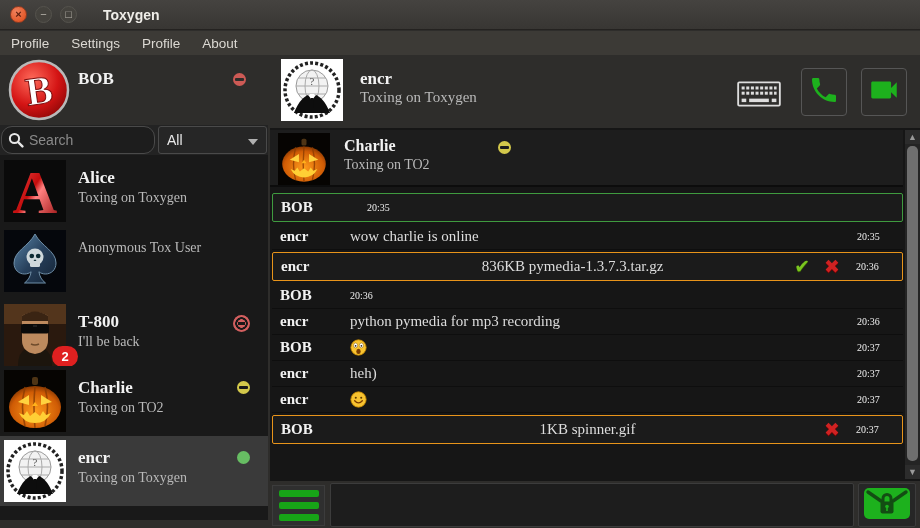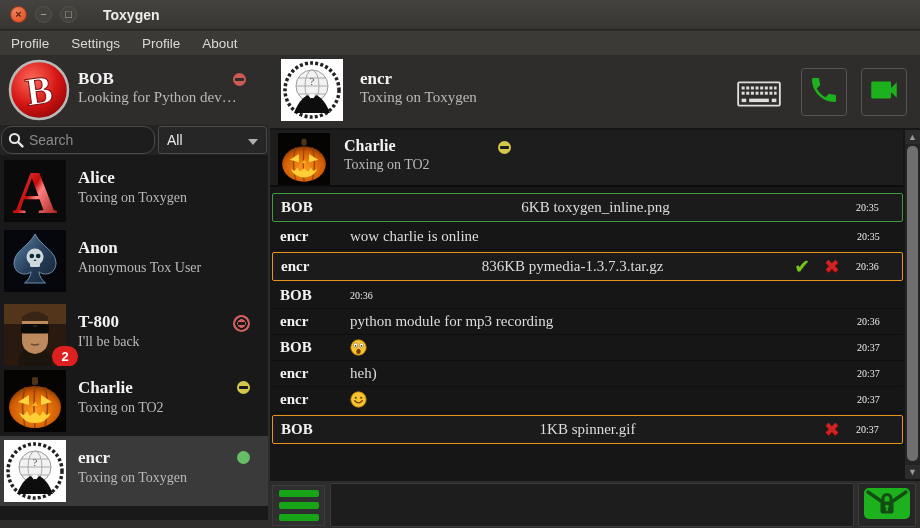--- a/index.html
+++ b/index.html
@@ -159,21 +159,20 @@
                 <stop offset="0" stop-color="#ff6a5a"></stop>
                 <stop offset="0.6" stop-color="#d41414"></stop>
                 <stop offset="1" stop-color="#8c0707"></stop>
               </radialGradient>
             </defs>
             <circle cx="31" cy="31" r="29" fill="url(#bobg)" stroke="#b9b9b9" stroke-width="2.5"></circle>
             <text x="31" y="45" text-anchor="middle" font-family="Liberation Serif,serif" font-weight="bold" font-size="40" fill="#ffffff" stroke="#7a0a0a" stroke-width="1" transform="rotate(-8 31 31)">B</text>
           </svg></span>
       <div class="self-text">
         <div class="id-name">BOB</div>
-        <div class="id-status">Looking for Python dev…</div>
       </div>
       <span class="st st-busy self-status-icon"></span>
     </div>
     <div class="peer-block">
       <span class="avatar av62" id="peer-avatar"><svg width="100%" height="100%" viewBox="0 0 62 62">
             <rect width="62" height="62" fill="#ffffff"></rect>
             <circle cx="31" cy="31" r="27" fill="none" stroke="#222222" stroke-width="3.5" stroke-dasharray="3 2.2"></circle>
             <circle cx="31" cy="27" r="16" fill="#f2f2f2" stroke="#999999" stroke-width="1"></circle>
             <ellipse cx="31" cy="27" rx="7" ry="16" fill="none" stroke="#aaaaaa" stroke-width="1"></ellipse>
             <line x1="15" y1="27" x2="47" y2="27" stroke="#aaaaaa" stroke-width="1"></line>
@@ -279,21 +278,20 @@
               </defs>
               <rect width="62" height="62" fill="#05070c"></rect>
               <path d="M31 4 C25 16 10 21 10 33 c0 7 5 11 10.5 11 2.5 0 4.8-.8 6.6-2.2 C26.3 46.5 24.5 50 20.5 53 h21 c-4-3-5.8-6.5-6.6-11.2 1.8 1.4 4.1 2.2 6.6 2.2 C47 44 52 40 52 33 52 21 37 16 31 4 Z" fill="url(#sg)" stroke="#6f8fa8" stroke-width="1"></path>
               <circle cx="31" cy="27" r="8.5" fill="#cfd8dc"></circle>
               <rect x="26" y="32" width="10" height="5" rx="1.5" fill="#cfd8dc"></rect>
               <circle cx="27.8" cy="26" r="2.3" fill="#0c2a33"></circle>
               <circle cx="34.2" cy="26" r="2.3" fill="#0c2a33"></circle>
               <path d="M29.5 31 L31 29.3 L32.5 31 Z" fill="#0c2a33"></path>
             </svg></span>
       <div class="c-text">
-        <div class="c-name">Anon</div>
         <div class="c-status">Anonymous Tox User</div>
       </div>
 
     </div>
 
     <div class="contact" style="top: 144px;">
       <span class="avatar av62 c-avatar"><svg width="100%" height="100%" viewBox="0 0 62 62">
               <rect width="62" height="62" fill="#2a190e"></rect>
               <rect x="0" y="0" width="62" height="20" fill="#53351c"></rect>
               <path d="M14 62 Q14 48 22 45 L40 45 Q48 48 48 62 Z" fill="#1c150d"></path>
@@ -382,21 +380,20 @@
           </svg></span>
       <div class="n-text">
         <div class="n-name">Charlie</div>
         <div class="n-status">Toxing on TO2</div>
       </div>
       <span class="st st-away n-stdot"></span>
     </div>
     <div class="msg-list" id="msg-list">
     <div class="msg msg-file-row b-green">
       <span class="m-sender">BOB</span>
-      <span class="m-body centered">6KB toxygen_inline.png</span>
       <span class="m-actions">
         
         
       </span>
       <span class="m-time">20:35</span>
     </div>
 
     <div class="msg msg-text-row">
       <span class="m-sender">encr</span>
       <span class="m-body">
@@ -416,21 +413,21 @@
     </div>
 
     <div class="msg msg-text-row">
       <span class="m-sender">BOB</span>
       <span class="m-time">20:36</span>
     </div>
 
     <div class="msg msg-text-row">
       <span class="m-sender">encr</span>
       <span class="m-body">
-            <span class="m-text">python module for mp3 recording</span>
+            <span class="m-text">python pymedia for mp3 recording</span>
           </span>
       <span class="m-time">20:36</span>
     </div>
 
     <div class="msg msg-text-row">
       <span class="m-sender">BOB</span>
       <span class="m-body">
             <span class="m-text emoji">
               <svg width="17" height="17" viewBox="0 0 20 20">
                 <circle cx="10" cy="10" r="9" fill="#f8c330" stroke="#c98a00"></circle>

